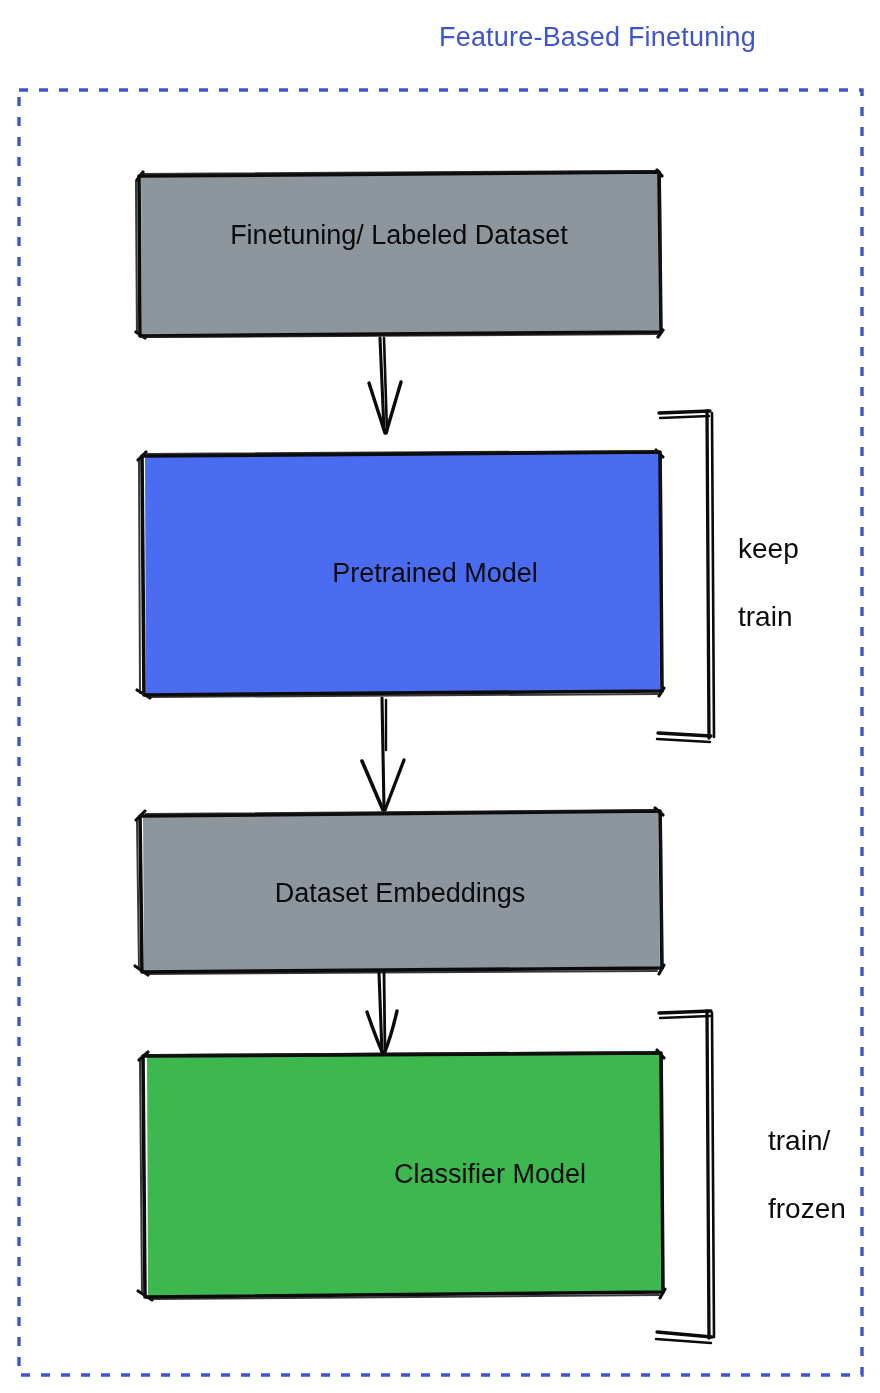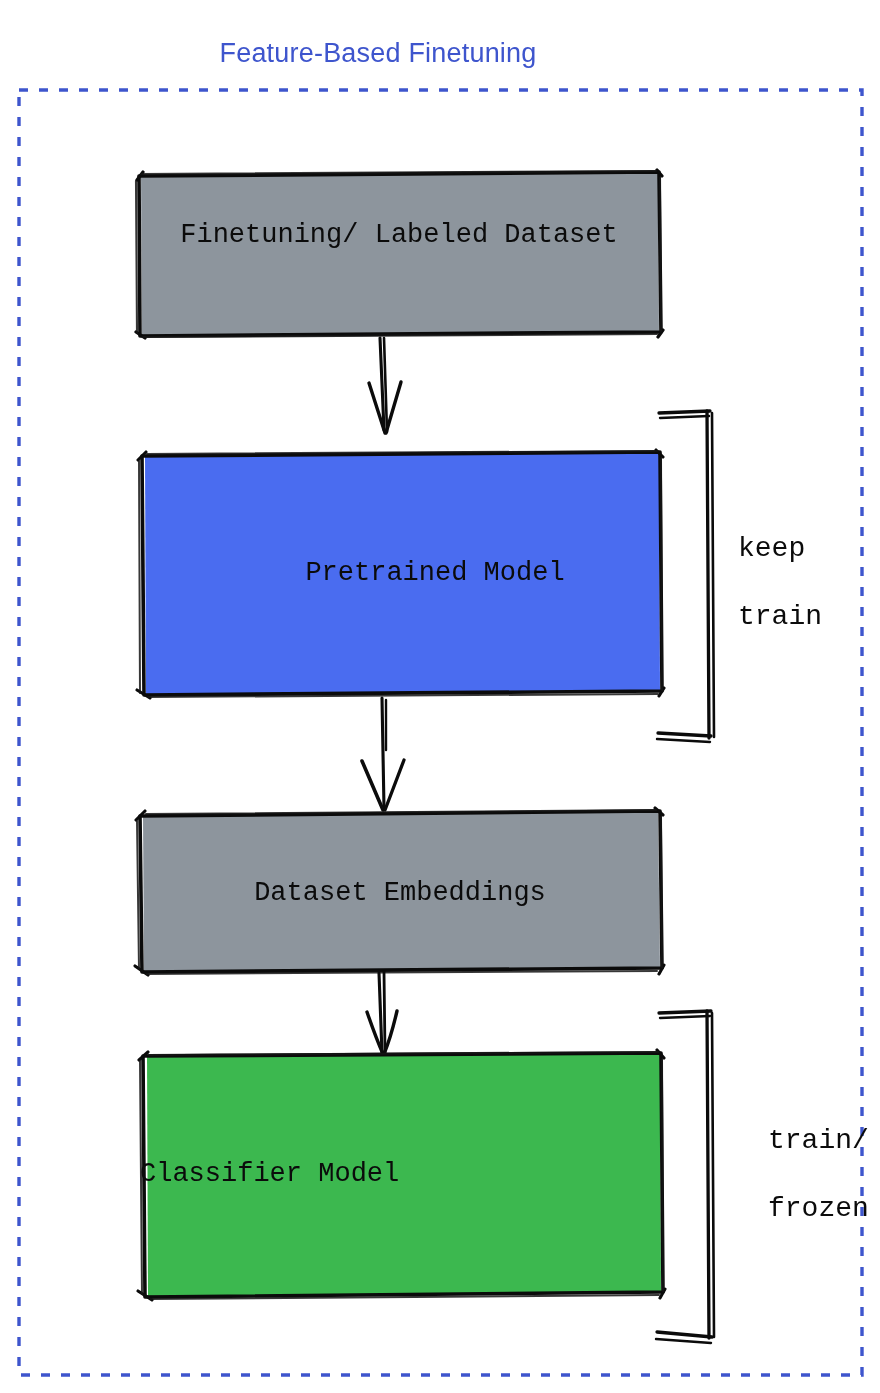--- a/index.html
+++ b/index.html
@@ -19,39 +19,38 @@
     left: 0;
     top: 0;
     width: 880px;
     height: 1393px;
   }
   .diagram-title {
     position: absolute;
     left: 0;
     top: 22px;
     width: 756px;
-    text-align: center;
+    text-align: right;
     font-family: "Liberation Sans", sans-serif;
     font-size: 27px;
     font-weight: 400;
     color: #3e55cd;
     letter-spacing: 0.2px;
-    margin-top: 16px;
   }
   .node-label {
     position: absolute;
-    font-family: Liberation Mono, monospace;
+    font-family: Liberation Sans, sans-serif;
     font-size: 27px;
     color: #0b0b0b;
     white-space: nowrap;
     text-align: center;
   }
   .bracket-label {
     position: absolute;
-    font-family: Liberation Mono, monospace;
+    font-family: Liberation Sans, sans-serif;
     font-size: 28px;
     line-height: 34px;
     color: #0b0b0b;
     white-space: pre-line;
   }
 </style>
 </head>
 <body>
 
 <svg id="canvas" viewBox="0 0 880 1393" xmlns="http://www.w3.org/2000/svg">
@@ -129,21 +128,21 @@
 </svg>
 
 <div class="diagram-title">Feature-Based Finetuning</div>
 
 <div class="node-label" style="left:138px; top:220px; width:522px; text-align:center;">Finetuning/ Labeled Dataset</div>
 
 <div class="node-label" style="left:140px; top:558px; width:590px; ">Pretrained Model</div>
 
 <div class="node-label" style="left:139px; top:878px; width:522px; text-align:center;">Dataset Embeddings</div>
 
-<div class="node-label" style="left:140px; top:1159px; width:446px; text-align:left;">Classifier Model</div>
+<div class="node-label" style="left:140px; top:1159px; width:446px; text-align:right;">Classifier Model</div>
 
 <div class="bracket-label" style="left:738px; top:498px;">
   <div>keep</div>
   <div>train</div>
 </div>
 
 <div class="bracket-label" style="left:768px; top:1090px;">
   <div>train/</div>
   <div>frozen</div>
 </div>

